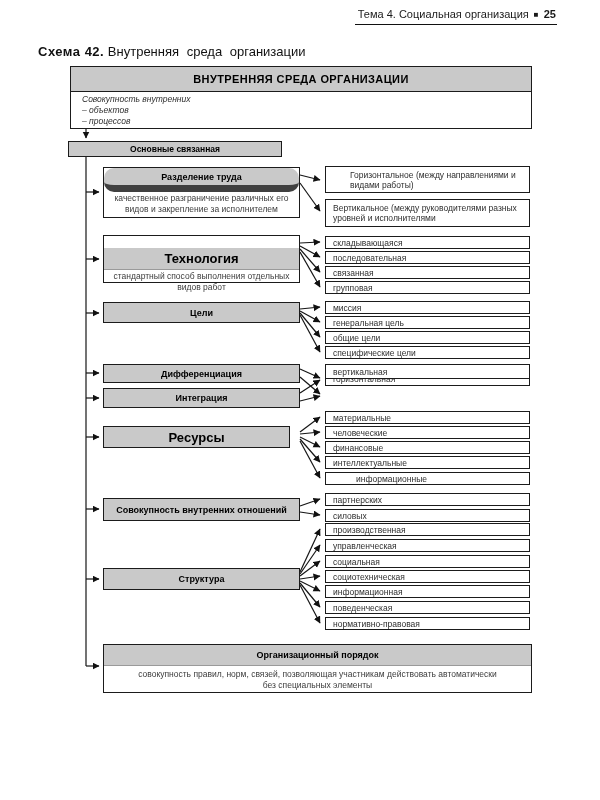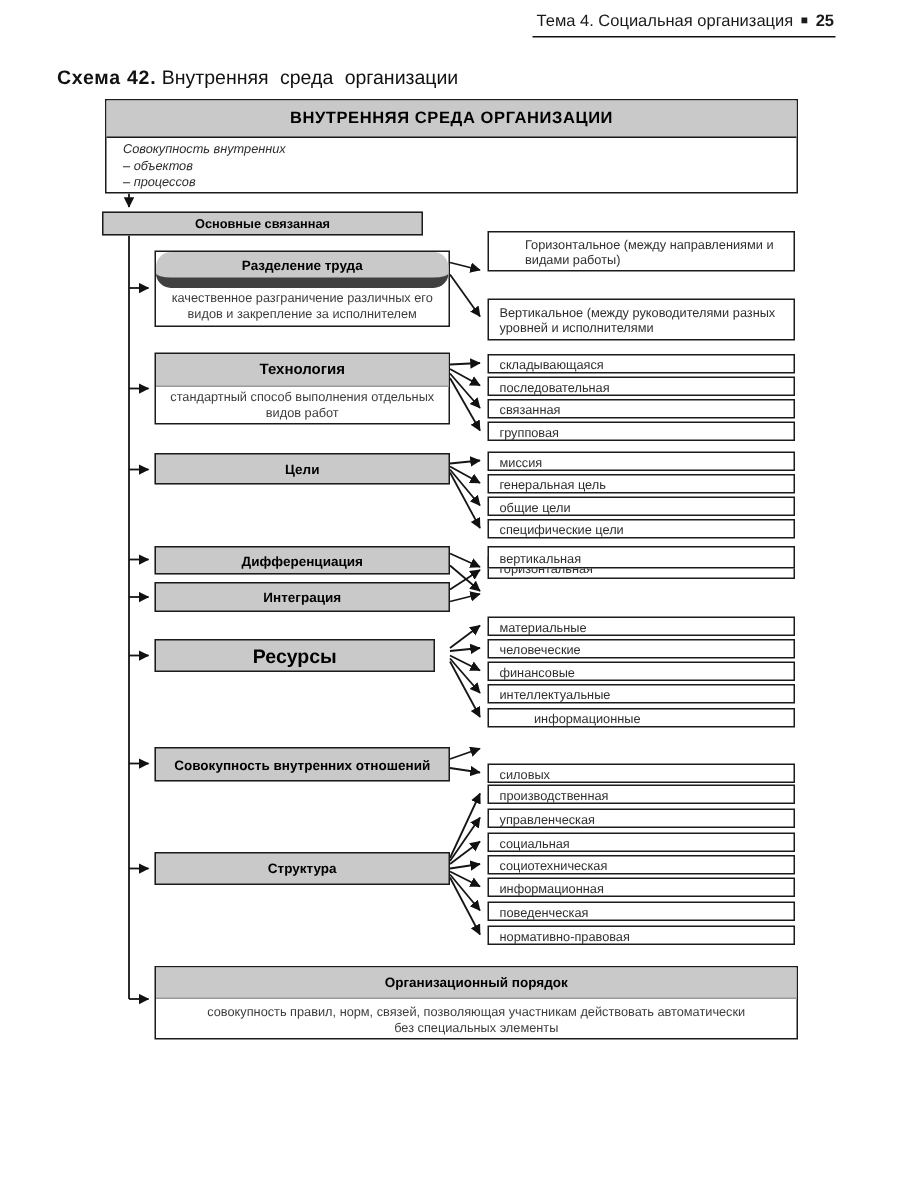--- a/index.html
+++ b/index.html
@@ -110,25 +110,25 @@
     <div>– объектов</div>
     <div>– процессов</div>
   </div>
 
   <div class="box gray hdr" style="left:68px;top:141px;width:214px;height:16px;font-size:8.5px;">Основные связанная</div>
 
   <div class="box" style="left:103px;top:167px;width:197px;height:51px;">
     <div class="hdr gray" style="height:24px;border-bottom:7px solid #404040;font-size:9px;border-radius:10px;">Разделение труда</div>
     <div class="desc" style="height:24px;">качественное разграничение различных его видов и закрепление за исполнителем</div>
   </div>
-  <div class="leaf" style="top:154px;height:27px;padding-left:24px;">Горизонтальное (между направлениями и видами работы)</div>
+  <div class="leaf" style="top:166px;height:27px;padding-left:24px;">Горизонтальное (между направлениями и видами работы)</div>
   <div class="leaf" style="top:199px;height:28px;">Вертикальное (между руководителями разных уровней и исполнителями</div>
 
   <div class="box" style="left:103px;top:235px;width:197px;height:48px;">
-    <div class="hdr gray" style="height:22px;border-bottom:1px solid #9a9a9a;font-size:10px;">Технология</div>
+    <div class="hdr gray" style="height:22px;border-bottom:1px solid #9a9a9a;font-size:13px;margin-top:12px;">Технология</div>
     <div class="desc" style="height:24px;">стандартный способ выполнения отдельных видов работ</div>
   </div>
   <div class="leaf" style="top:236px;height:13px;">складывающаяся</div>
   <div class="leaf" style="top:251px;height:13px;">последовательная</div>
   <div class="leaf" style="top:266px;height:13px;">связанная</div>
   <div class="leaf" style="top:281px;height:13px;">групповая</div>
 
   <div class="box gray hdr" style="left:103px;top:302px;width:197px;height:21px;font-size:9px;">Цели</div>
   <div class="leaf" style="top:301px;height:13px;">миссия</div>
   <div class="leaf" style="top:316px;height:13px;">генеральная цель</div>
@@ -141,20 +141,21 @@
   <div class="leaf" style="top:364px;height:15px;">вертикальная</div>
 
   <div class="box gray hdr" style="left:103px;top:426px;width:187px;height:22px;font-size:13px;text-align:right;">Ресурсы</div>
   <div class="leaf" style="top:411px;height:13px;">материальные</div>
   <div class="leaf" style="top:426px;height:13px;">человеческие</div>
   <div class="leaf" style="top:441px;height:13px;">финансовые</div>
   <div class="leaf" style="top:456px;height:13px;">интеллектуальные</div>
   <div class="leaf" style="top:472px;height:13px;padding-left:30px;">информационные</div>
 
   <div class="box gray hdr" style="left:103px;top:498px;width:197px;height:23px;font-size:9px;">Совокупность внутренних отношений</div>
+  <div class="leaf" style="top:493px;height:13px;">партнерских</div>
   <div class="leaf" style="top:509px;height:13px;">силовых</div>
 
   <div class="box gray hdr" style="left:103px;top:568px;width:197px;height:22px;font-size:9px;">Структура</div>
   <div class="leaf" style="top:523px;height:13px;">производственная</div>
   <div class="leaf" style="top:539px;height:13px;">управленческая</div>
   <div class="leaf" style="top:555px;height:13px;">социальная</div>
   <div class="leaf" style="top:570px;height:13px;">социотехническая</div>
   <div class="leaf" style="top:585px;height:13px;">информационная</div>
   <div class="leaf" style="top:601px;height:13px;">поведенческая</div>
   <div class="leaf" style="top:617px;height:13px;">нормативно-правовая</div>

